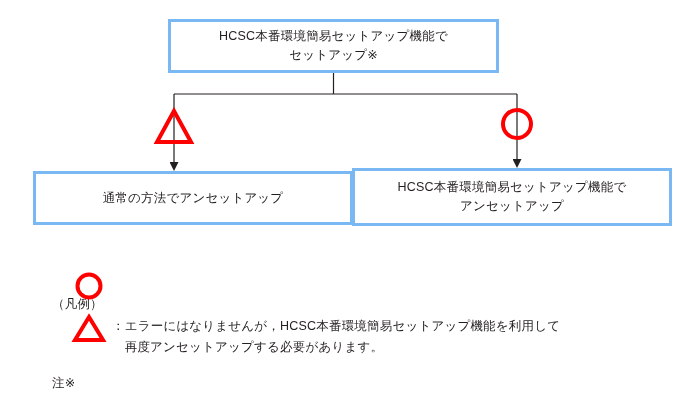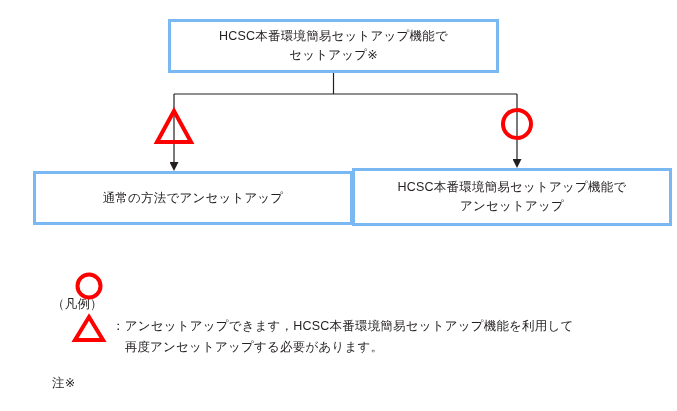--- a/index.html
+++ b/index.html
@@ -123,20 +123,20 @@
 
     <div class="ltext" id="legend-title">（凡例）</div>
 
     <svg class="marker-svg" id="legend-circle-mark" viewBox="0 0 34 32" xmlns="http://www.w3.org/2000/svg">
       <circle cx="17" cy="16" r="11.5" fill="none" stroke="#ff0000" stroke-width="4"></circle>
     </svg>
 
     <svg class="marker-svg" id="legend-triangle-mark" viewBox="0 0 36 32" xmlns="http://www.w3.org/2000/svg">
       <path d="M18,5 L32,28 L4,28 Z" fill="none" stroke="#ff0000" stroke-width="4" stroke-linejoin="miter"></path>
     </svg>
-    <div class="ltext" id="legend-row2-text">：アンセットアップできます，HCSC本番環境簡易セットアップ機能を利用して
+    <div class="ltext" id="legend-row2-text">：エラーにはなりませんが，HCSC本番環境簡易セットアップ機能を利用して
 　再度アンセットアップする必要があります。</div>
 
     <div class="ltext" id="note-title">注※</div>
 
   </div>
 
 </div>
 
 </body></html>

